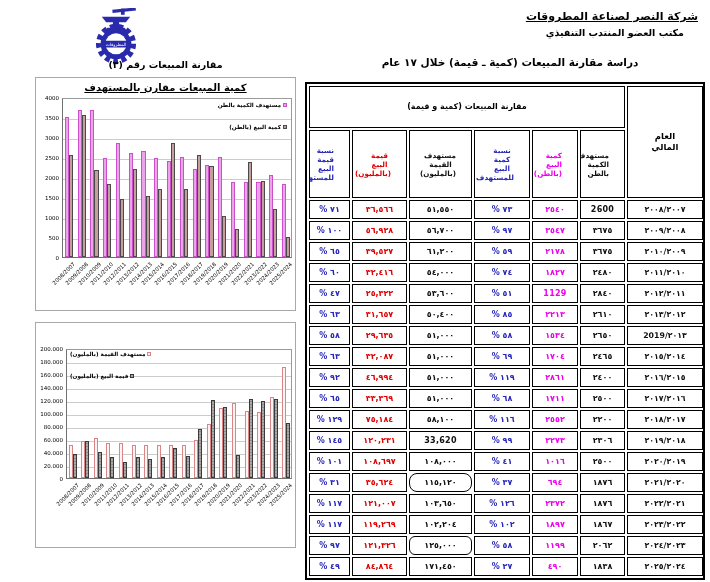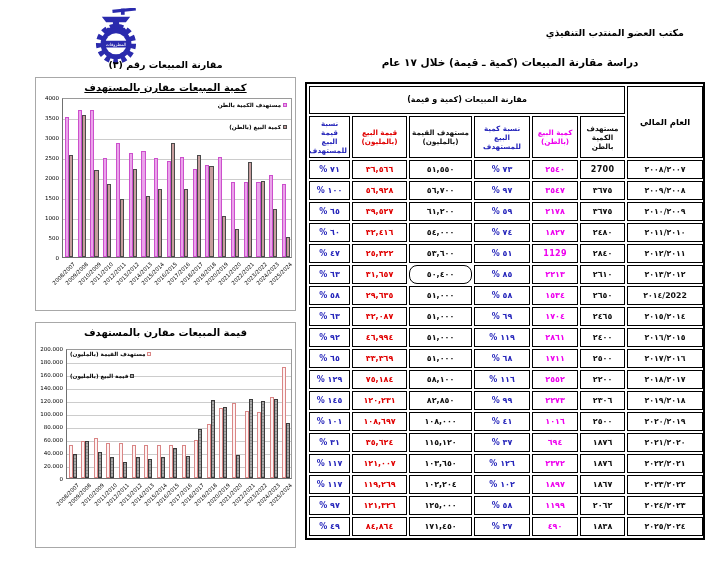--- a/index.html
+++ b/index.html
@@ -22,21 +22,21 @@
   .gridline{position:absolute;left:0;width:100%;height:1px;background:#cccccc}
   .ylabel{position:absolute;font-size:5.5px;color:#000;text-align:right}
   .xlabel{position:absolute;font-size:5.4px;color:#000;white-space:nowrap;transform:translateX(-100%) rotate(-45deg);transform-origin:100% 0}
   .bar{position:absolute;bottom:0}
   .legend-item{position:absolute;display:flex;align-items:center;gap:2px;font-size:5.7px;font-weight:bold;direction:rtl;color:#000;white-space:nowrap}
   .legend-swatch{display:inline-block;width:4px;height:4px;border:1px solid #000;flex:none}
   
   .table-wrap{position:absolute;left:305px;top:82px;width:400px;border:2px solid #000;background:#fff;padding:0px}
   table{width:100%;border-collapse:separate;border-spacing:2px;direction:rtl;table-layout:fixed}
   th,td{border:1px solid #000;font-weight:bold;background:#fff;text-align:center;vertical-align:middle;overflow:hidden}
-  th{font-size:7.2px;direction:rtl;padding:2px;color:#000;line-height:1.25}
+  th{font-size:7.2px;direction:rtl;padding:15px;color:#000;line-height:1.25}
   th.merged-h{font-size:8px;height:28px}
   th.year-h{font-size:8.5px}
   td{font-size:8px;direction:ltr;height:19px;padding:0 1px;letter-spacing:0.3px}
   td.year{font-size:7.8px;color:#111}
 </style>
 </head>
 <body>
 
 <div class="page">
 
@@ -46,20 +46,21 @@
       <rect x="58" y="1" width="6" height="10"></rect>
       <path d="M27 14 h46 l-7 9 h-11 v9 h9 l5 7 h-38 l5-7 h9 v-9 h-11 z"></path>
       <circle cx="50" cy="58" r="27" fill="none" stroke="#2a2aad" stroke-width="11" stroke-dasharray="7.5 5.5"></circle>
       <circle cx="50" cy="58" r="25"></circle>
     </g>
     <circle cx="50" cy="58" r="17" fill="#ffffff"></circle>
     <rect x="30" y="53" width="40" height="11" rx="4" fill="#2a2aad"></rect>
     <text x="50" y="61.5" font-size="7" text-anchor="middle" fill="#ffffff">المطروقات</text>
   </svg>
 
+  <div class="co-line1">شركة النصر لصناعة المطروقات</div>
   <div class="co-line2">مكتب العضو المنتدب التنفيذي</div>
   <div class="doc-title">دراسة مقارنة المبيعات (كمية ـ قيمة) خلال ١٧ عام</div>
   <div class="charts-label">مقارنة المبيعات رقم (٣)</div>
 
   <div id="chart-qty" class="chart-box">
     <div class="chart-title u">كمية المبيعات مقارن بالمستهدف</div>
   <div class="plot" style="left: 26px; top: 20px; width: 230px; height: 160px;">
         <div class="gridline" style="top: 140px;"></div>
         <div class="gridline" style="top: 120px;"></div>
         <div class="gridline" style="top: 100px;"></div>
@@ -135,21 +136,20 @@
         <span class="legend-swatch" style="background-color: rgb(234, 164, 234); border-color: rgb(204, 79, 204);"></span>
         <span>مستهدف الكمية بالطن</span>
       </div>
       <div class="legend-item" style="top: 46px; right: 8px;">
         <span class="legend-swatch" style="background-color: rgb(199, 158, 158); border-color: rgb(74, 74, 74);"></span>
         <span>كمية البيع  (بالطن)</span>
       </div>
     </div>
 
   <div id="chart-val" class="chart-box">
-    <div class="chart-title">قيمة المبيعات مقارن بالمستهدف</div>
   <div class="plot" style="left: 30px; top: 26px; width: 226px; height: 130px;">
         <div class="gridline" style="top: 117px;"></div>
         <div class="gridline" style="top: 104px;"></div>
         <div class="gridline" style="top: 91px;"></div>
         <div class="gridline" style="top: 78px;"></div>
         <div class="gridline" style="top: 65px;"></div>
         <div class="gridline" style="top: 52px;"></div>
         <div class="gridline" style="top: 39px;"></div>
         <div class="gridline" style="top: 26px;"></div>
         <div class="gridline" style="top: 13px;"></div>
@@ -250,21 +250,21 @@
           <th style="color: rgb(238, 0, 238);">كمية البيع (بالطن)</th>
           <th style="color: rgb(39, 39, 187);">نسبة كمية البيع للمستهدف</th>
           <th style="color: rgb(17, 17, 17);">مستهدف القيمة (بالمليون)</th>
           <th style="color: rgb(224, 0, 0);">قيمة البيع (بالمليون)</th>
           <th style="color: rgb(39, 39, 187); margin-left: 45px;">نسبة قيمة البيع للمستهدف</th>
         </tr>
       </thead>
       <tbody>
           <tr>
             <td class="year">٢٠٠٨/٢٠٠٧</td>
-            <td style="color: rgb(17, 17, 17);">2700</td>
+            <td style="color: rgb(17, 17, 17);">2600</td>
             <td style="color: rgb(238, 0, 238);">٢٥٤٠</td>
             <td style="color: rgb(39, 39, 187);">% ٧٣</td>
             <td style="color: rgb(17, 17, 17);">٥١,٥٥٠</td>
             <td style="color: rgb(224, 0, 0);">٣٦,٥٦٦</td>
             <td style="color: rgb(39, 39, 187);">% ٧١</td>
           </tr>
           <tr>
             <td class="year">٢٠٠٩/٢٠٠٨</td>
             <td style="color: rgb(17, 17, 17);">٣٦٧٥</td>
             <td style="color: rgb(238, 0, 238);">٣٥٤٧</td>
@@ -298,26 +298,26 @@
             <td style="color: rgb(39, 39, 187);">% ٥١</td>
             <td style="color: rgb(17, 17, 17);">٥٣,٦٠٠</td>
             <td style="color: rgb(224, 0, 0);">٢٥,٣٢٢</td>
             <td style="color: rgb(39, 39, 187);">% ٤٧</td>
           </tr>
           <tr>
             <td class="year">٢٠١٣/٢٠١٢</td>
             <td style="color: rgb(17, 17, 17);">٢٦١٠</td>
             <td style="color: rgb(238, 0, 238); margin-top: 46px;">٢٢١٣</td>
             <td style="color: rgb(39, 39, 187);">% ٨٥</td>
-            <td style="color: rgb(17, 17, 17); border-radius: 8px;">٥٠,٤٠٠</td>
+            <td style="color: rgb(17, 17, 17);">٥٠,٤٠٠</td>
             <td style="color: rgb(224, 0, 0);">٣١,٦٥٧</td>
             <td style="color: rgb(39, 39, 187);">% ٦٣</td>
           </tr>
           <tr>
-            <td class="year">٢٠١٤/2022</td>
+            <td class="year">2019/٢٠١٣</td>
             <td style="color: rgb(17, 17, 17);">٢٦٥٠</td>
             <td style="color: rgb(238, 0, 238);">١٥٣٤</td>
             <td style="color: rgb(39, 39, 187);">% ٥٨</td>
             <td style="color: rgb(17, 17, 17);">٥١,٠٠٠</td>
             <td style="color: rgb(224, 0, 0);">٢٩,٦٣٥</td>
             <td style="color: rgb(39, 39, 187);">% ٥٨</td>
           </tr>
           <tr>
             <td class="year">٢٠١٥/٢٠١٤</td>
             <td style="color: rgb(17, 17, 17);">٢٤٦٥</td>
@@ -352,39 +352,39 @@
             <td style="color: rgb(39, 39, 187);">% ١١٦</td>
             <td style="color: rgb(17, 17, 17);">٥٨,١٠٠</td>
             <td style="color: rgb(224, 0, 0);">٧٥,١٨٤</td>
             <td style="color: rgb(39, 39, 187);">% ١٢٩</td>
           </tr>
           <tr>
             <td class="year">٢٠١٩/٢٠١٨</td>
             <td style="color: rgb(17, 17, 17);">٢٣٠٦</td>
             <td style="color: rgb(238, 0, 238);">٢٢٧٣</td>
             <td style="color: rgb(39, 39, 187);">% ٩٩</td>
-            <td style="color: rgb(17, 17, 17);">٨٢,٨٥٠</td>
+            <td style="color: rgb(17, 17, 17);">33,620</td>
             <td style="color: rgb(224, 0, 0);">١٢٠,٢٣١</td>
             <td style="color: rgb(39, 39, 187);">% ١٤٥</td>
           </tr>
           <tr>
             <td class="year">٢٠٢٠/٢٠١٩</td>
             <td style="color: rgb(17, 17, 17);">٢٥٠٠</td>
             <td style="color: rgb(238, 0, 238);">١٠١٦</td>
             <td style="color: rgb(39, 39, 187);">% ٤١</td>
             <td style="color: rgb(17, 17, 17);">١٠٨,٠٠٠</td>
             <td style="color: rgb(224, 0, 0);">١٠٨,٦٩٧</td>
             <td style="color: rgb(39, 39, 187);">% ١٠١</td>
           </tr>
           <tr>
             <td class="year">٢٠٢١/٢٠٢٠</td>
             <td style="color: rgb(17, 17, 17);">١٨٧٦</td>
             <td style="color: rgb(238, 0, 238);">٦٩٤</td>
             <td style="color: rgb(39, 39, 187);">% ٣٧</td>
-            <td style="color: rgb(17, 17, 17);">١١٥,١٢٠</td>
+            <td style="color: rgb(17, 17, 17); border-radius: 8px;">١١٥,١٢٠</td>
             <td style="color: rgb(224, 0, 0);">٣٥,٦٢٤</td>
             <td style="color: rgb(39, 39, 187);">% ٣١</td>
           </tr>
           <tr>
             <td class="year">٢٠٢٢/٢٠٢١</td>
             <td style="color: rgb(17, 17, 17);">١٨٧٦</td>
             <td style="color: rgb(238, 0, 238);">٢٣٧٢</td>
             <td style="color: rgb(39, 39, 187);">% ١٢٦</td>
             <td style="color: rgb(17, 17, 17);">١٠٣,٦٥٠</td>
             <td style="color: rgb(224, 0, 0);">١٢١,٠٠٧</td>
@@ -397,21 +397,21 @@
             <td style="color: rgb(39, 39, 187);">% ١٠٢</td>
             <td style="color: rgb(17, 17, 17);">١٠٢,٢٠٤</td>
             <td style="color: rgb(224, 0, 0);">١١٩,٢٦٩</td>
             <td style="color: rgb(39, 39, 187);">% ١١٧</td>
           </tr>
           <tr>
             <td class="year">٢٠٢٤/٢٠٢٣</td>
             <td style="color: rgb(17, 17, 17);">٢٠٦٢</td>
             <td style="color: rgb(238, 0, 238);">١١٩٩</td>
             <td style="color: rgb(39, 39, 187);">% ٥٨</td>
-            <td style="color: rgb(17, 17, 17);">١٢٥,٠٠٠</td>
+            <td style="color: rgb(17, 17, 17); border-radius: 6px;">١٢٥,٠٠٠</td>
             <td style="color: rgb(224, 0, 0);">١٢١,٣٢٦</td>
             <td style="color: rgb(39, 39, 187);">% ٩٧</td>
           </tr>
           <tr>
             <td class="year">٢٠٢٥/٢٠٢٤</td>
             <td style="color: rgb(17, 17, 17);">١٨٣٨</td>
             <td style="color: rgb(238, 0, 238);">٤٩٠</td>
             <td style="color: rgb(39, 39, 187);">% ٢٧</td>
             <td style="color: rgb(17, 17, 17);">١٧١,٤٥٠</td>
             <td style="color: rgb(224, 0, 0);">٨٤,٨٦٤</td>

